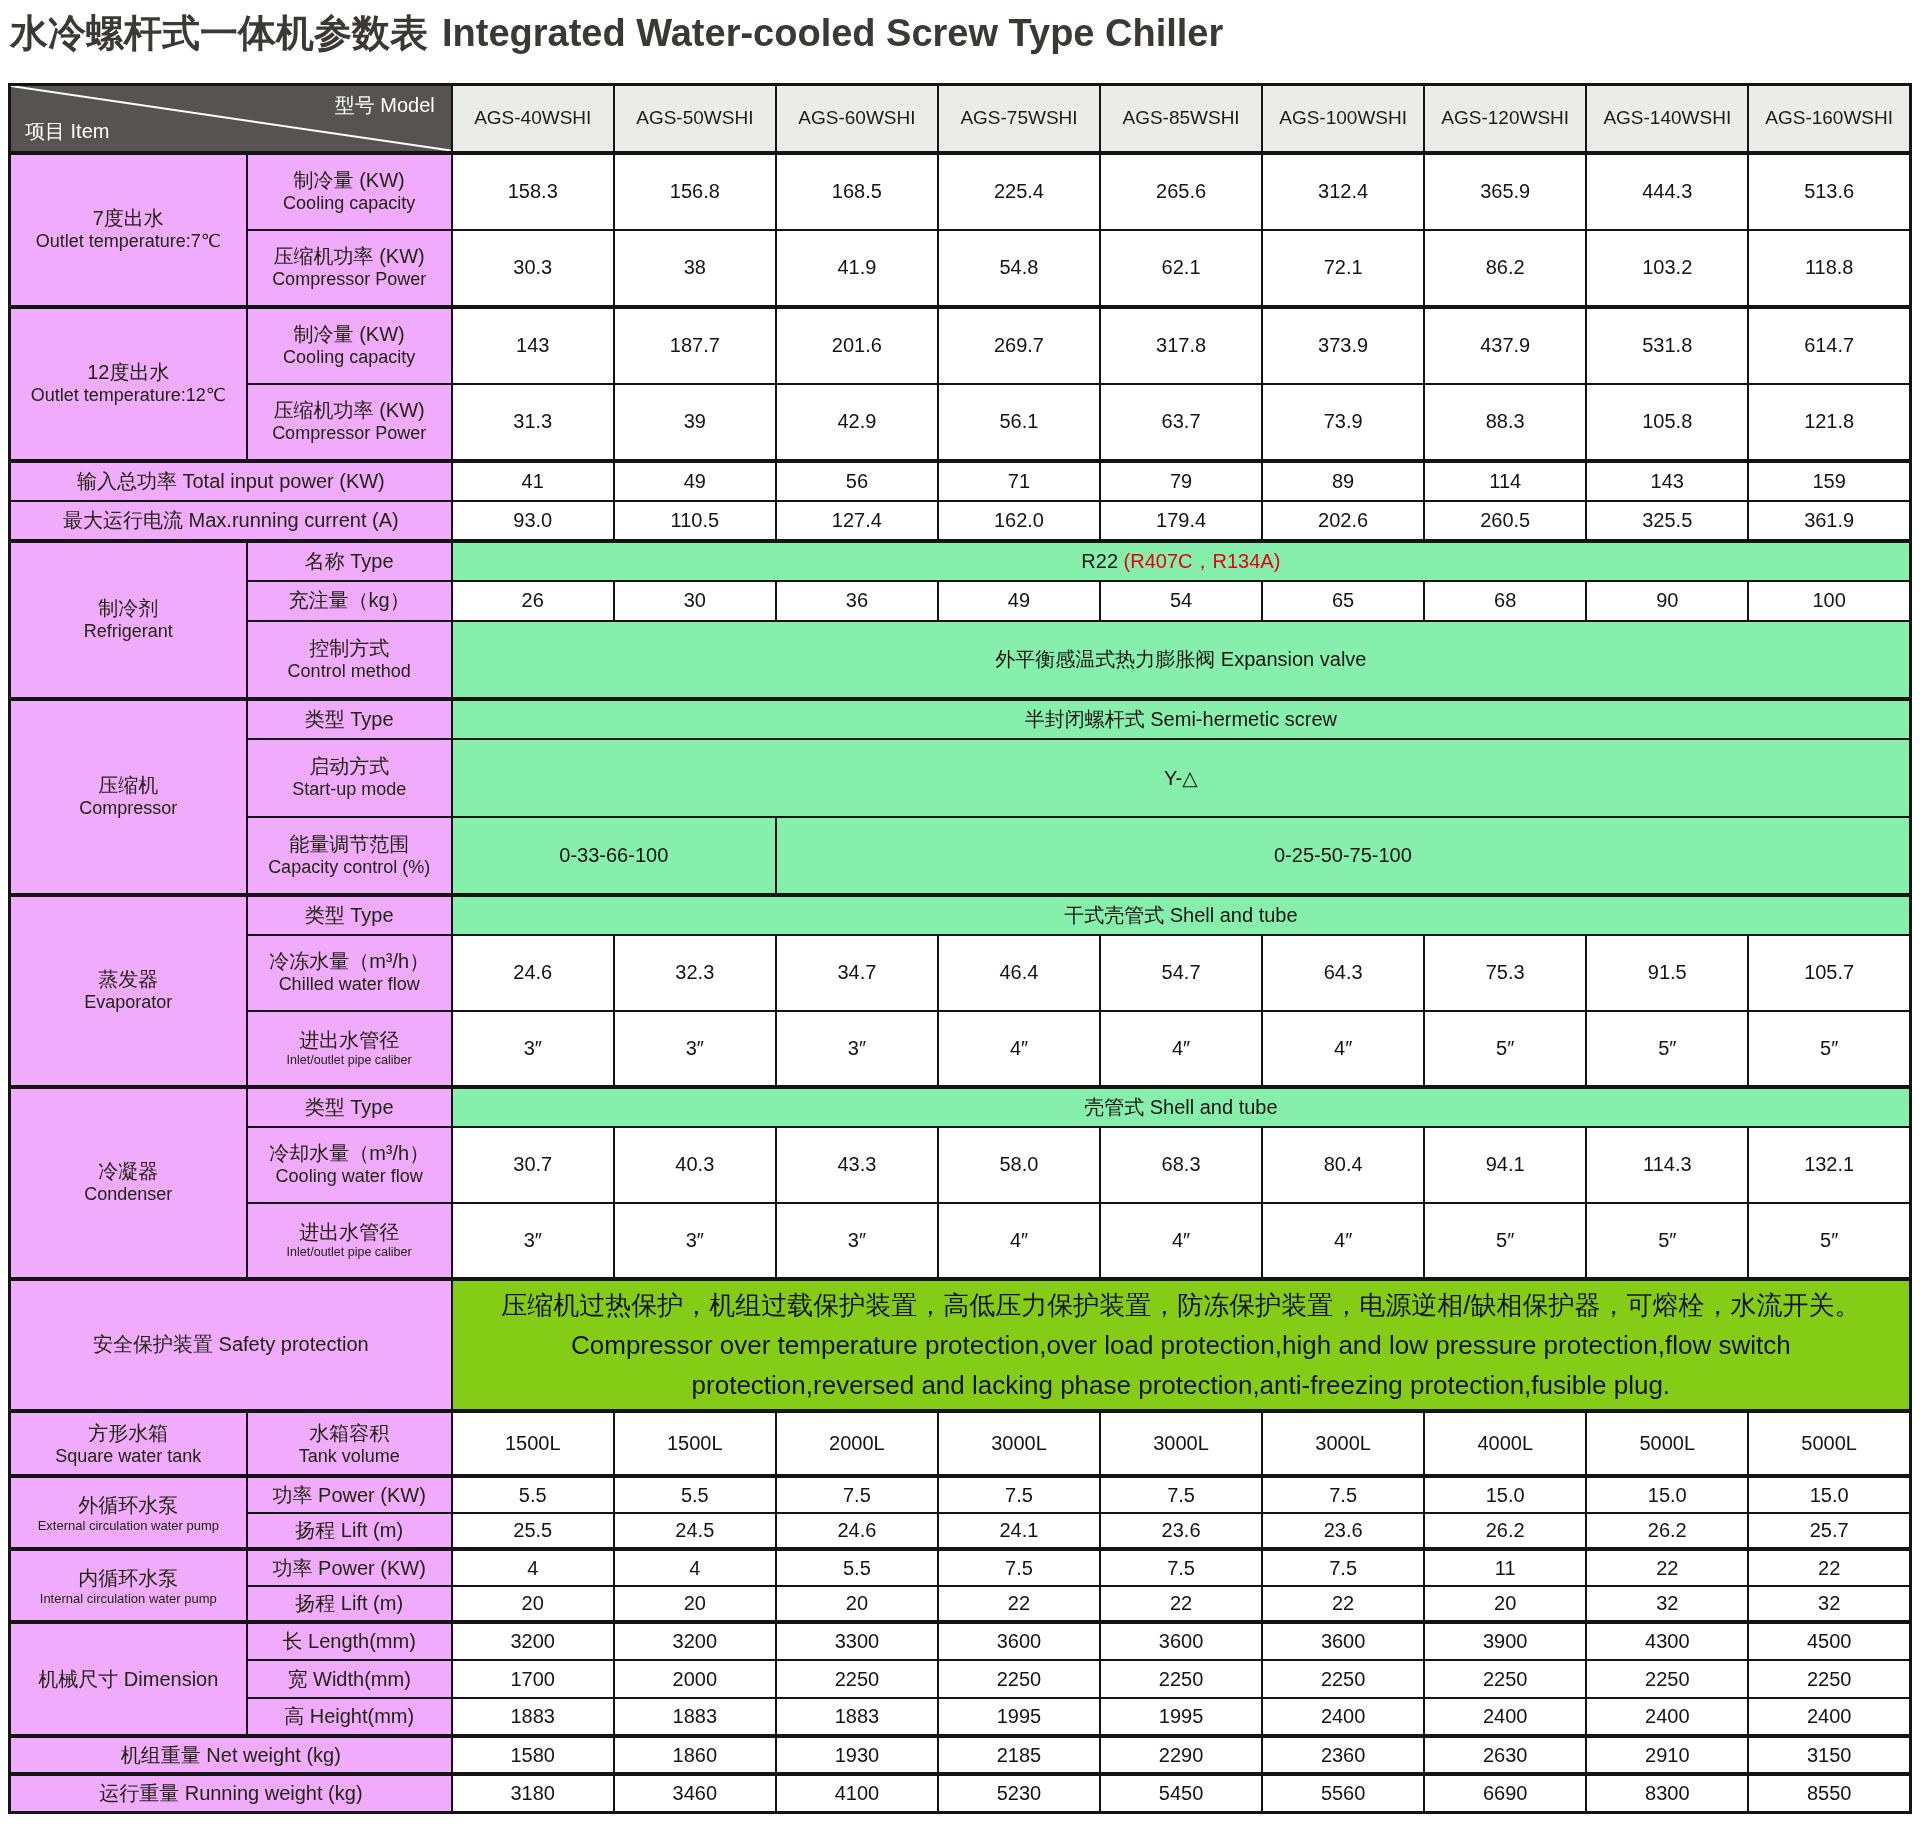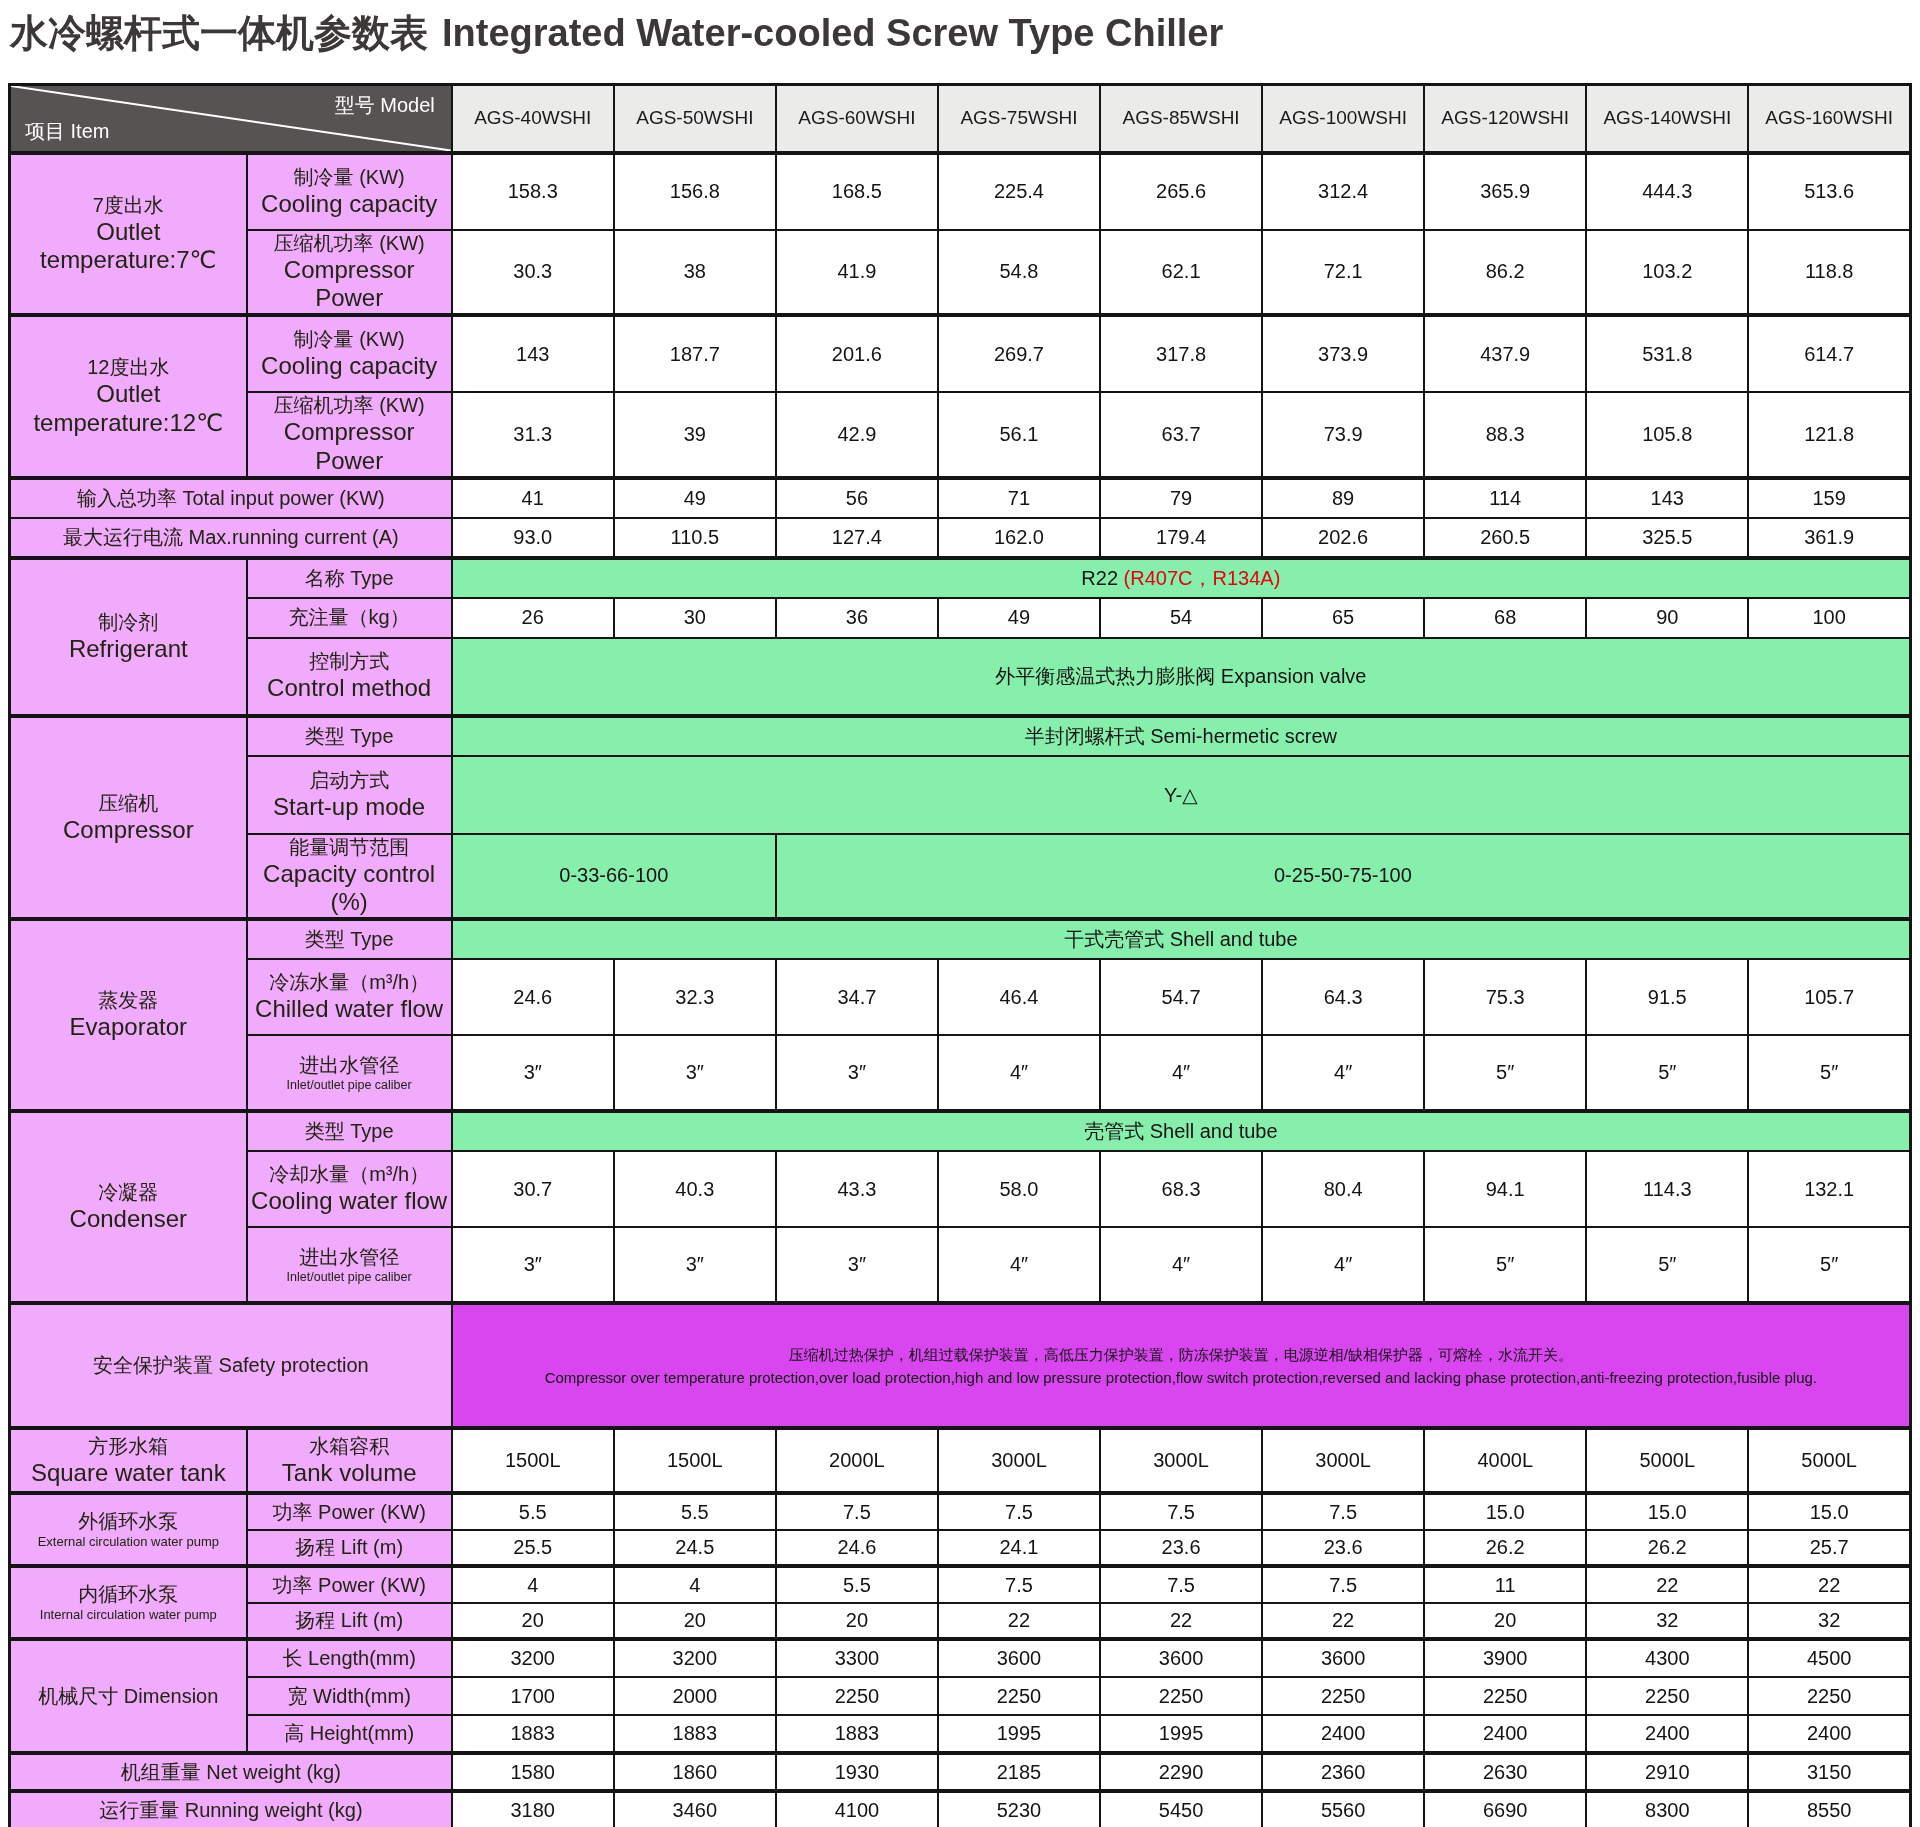--- a/index.html
+++ b/index.html
@@ -19,29 +19,29 @@
   
   th.corner{background:#585353;position:relative}
   th.corner svg{position:absolute;left:0;top:0;width:100%;height:100%;display:block}
   th.corner .model-lab{position:absolute;top:6px;right:16px;color:#fff;font-size:20px}
   th.corner .item-lab{position:absolute;bottom:6px;left:14px;color:#fff;font-size:20px}
   
   td.mh{background:#ebebe9;font-size:19px;color:#1a1a1a}
   
   .g{background:#f0abfc}
   .g .zh{display:block;font-size:20px;line-height:1.25;color:#232313}
-  .g .en{display:block;font-size:24px;line-height:1.2;color:#232313}
+  .g .en{display:block;font-size:18px;line-height:1.2;color:#232313}
   .g .en-sm{font-size:13px}
   .g .en-xs{font-size:12.5px}
   .g.one{font-size:20px;color:#232313}
   
   td.v{background:#fff;font-size:20px;color:#141414}
   td.vwide{background:#86efac;font-size:20px;color:#141414}
   .red{color:#e60012}
-  td.safety{background:#d946ef;font-size:15px;line-height:1.55;padding:20px 12px}
+  td.safety{background:#84cc16;font-size:26px;line-height:1.55;padding:4px 12px}
 </style>
 </head>
 <body>
 
 <div class="page-title"><span>水冷螺杆式一体机参数表</span><span class="en">Integrated Water-cooled Screw Type Chiller</span></div>
 
 <table class="spec">
   <colgroup>
     <col class="c-a">
       <col class="c-b">

